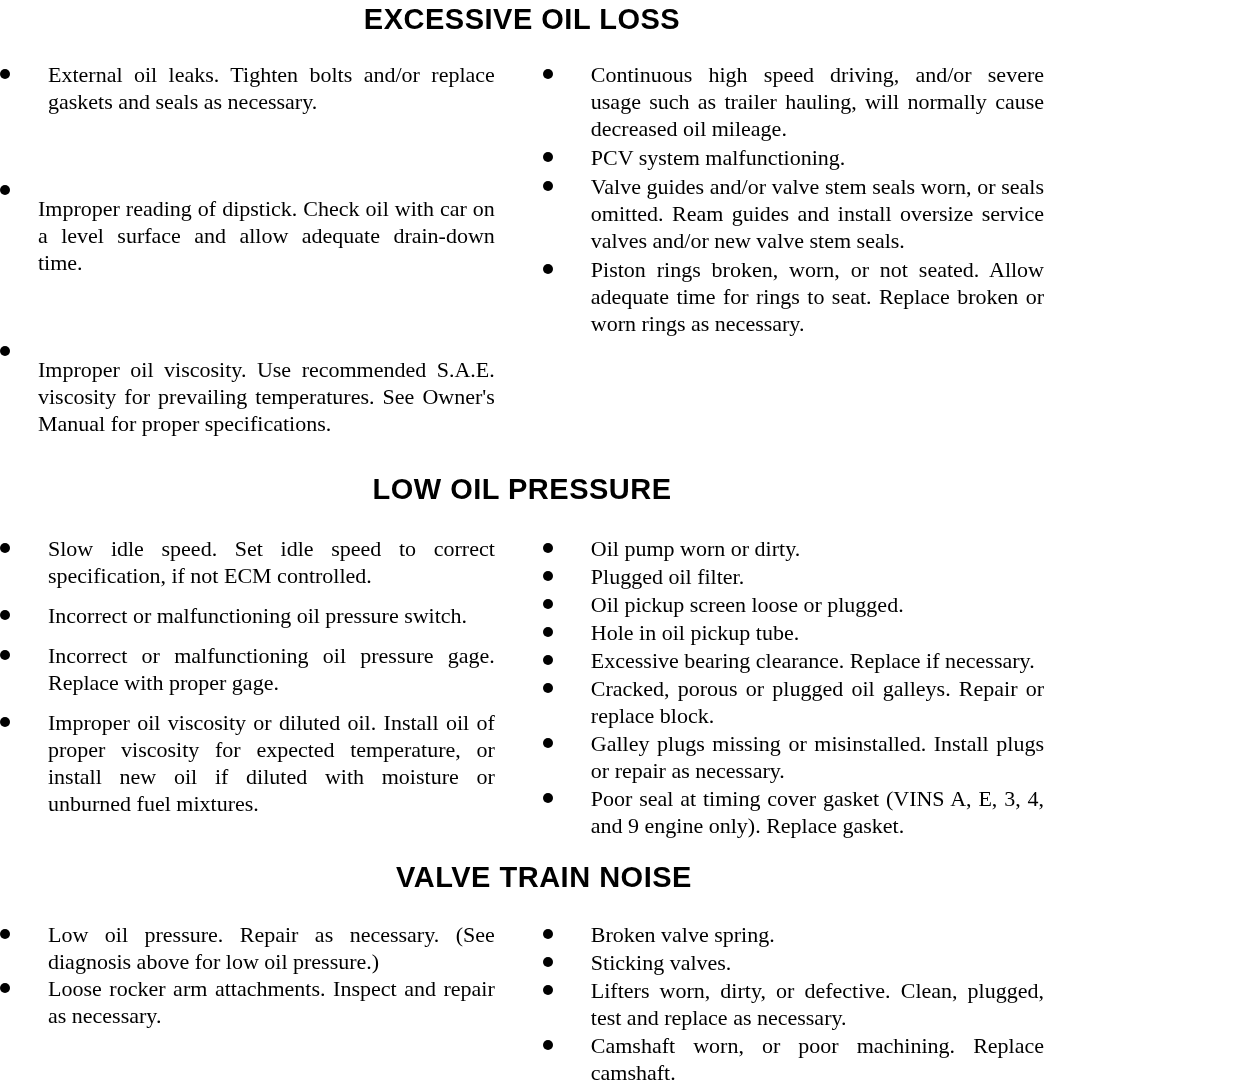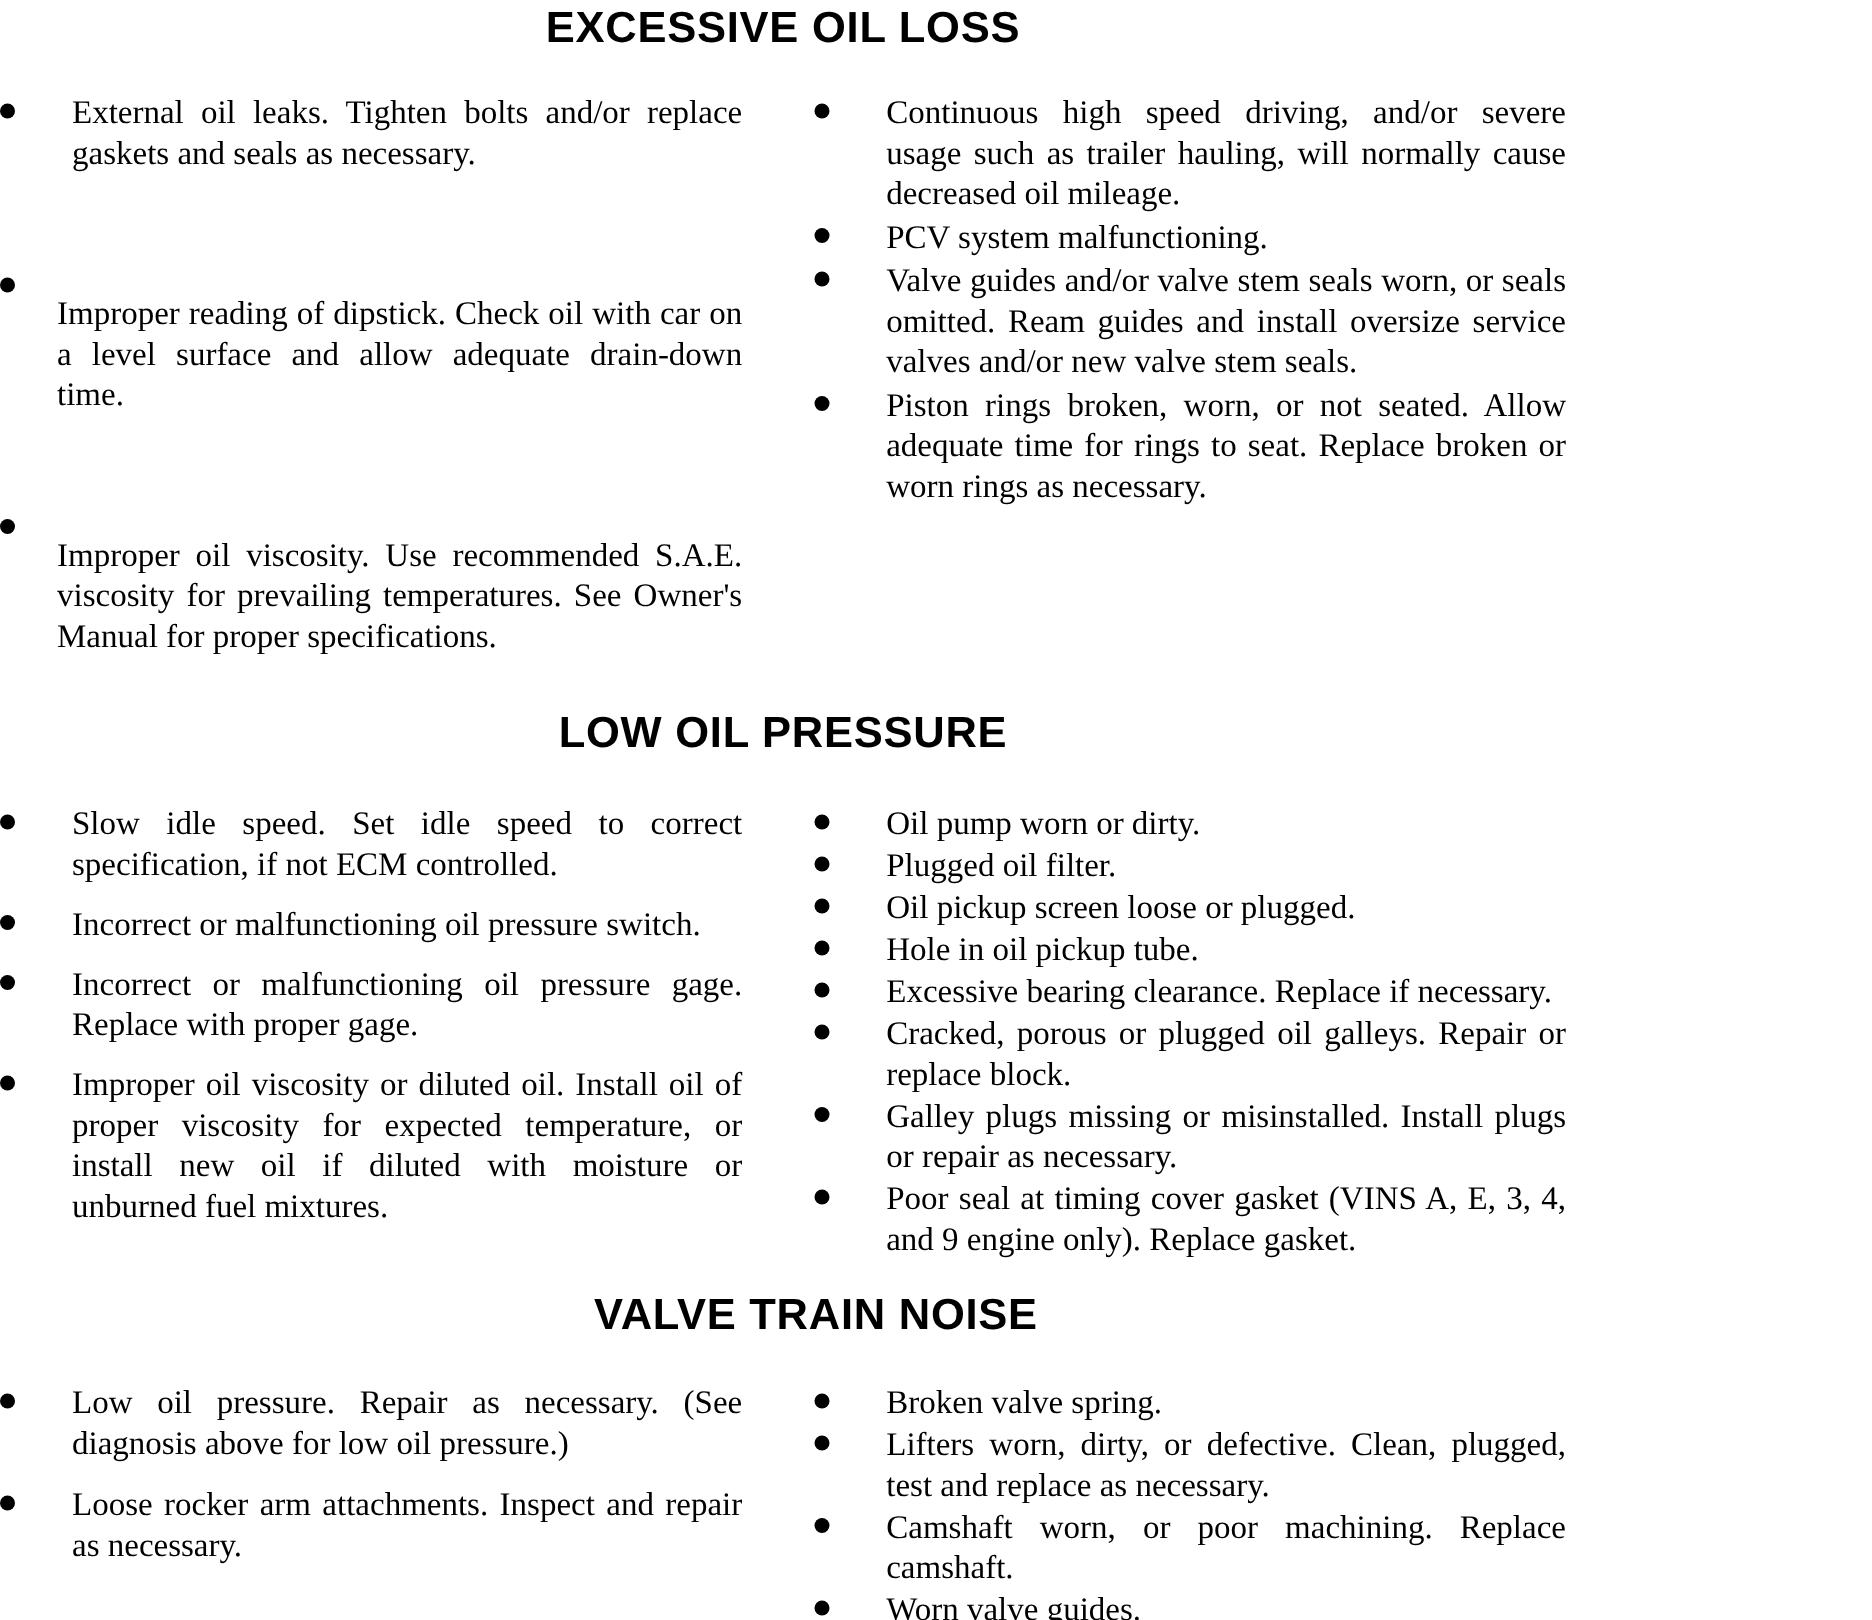--- a/index.html
+++ b/index.html
@@ -52,21 +52,21 @@
     line-height: 27px;
     text-align: justify;
     text-align-last: left;
     color: #000000;
   }
   
   .s1-left  .item + .item { margin-top: 62px; flex-direction: column; }
   .s1-right .item + .item { margin-top: 2px; }
   .s2-left  .item + .item { margin-top: 13px; }
   .s2-right .item + .item { margin-top: 1px; }
-  .s3-left  .item + .item { margin-top: 14px; }
+  .s3-left  .item + .item { margin-top: 0; }
   .s3-right .item + .item { margin-top: 1px; }
 </style>
 </head>
 <body>
 
 <div class="page">
 
   <section class="sec1">
     <h1 class="section-title">EXCESSIVE OIL LOSS</h1>
     <div class="columns">
@@ -176,20 +176,24 @@
           <span class="item-text">Loose rocker arm attachments. Inspect and repair as necessary.</span>
         </li>
       </ul>
       <ul class="col col-right s3-right">
         <li class="item">
           <span class="bullet"></span>
           <span class="item-text">Broken valve spring.</span>
         </li>
         <li class="item">
           <span class="bullet"></span>
+          <span class="item-text">Sticking valves.</span>
+        </li>
+        <li class="item">
+          <span class="bullet"></span>
           <span class="item-text">Lifters worn, dirty, or defective. Clean, plugged, test and replace as necessary.</span>
         </li>
         <li class="item">
           <span class="bullet"></span>
           <span class="item-text">Camshaft worn, or poor machining. Replace camshaft.</span>
         </li>
         <li class="item">
           <span class="bullet"></span>
           <span class="item-text">Worn valve guides.</span>
         </li>

